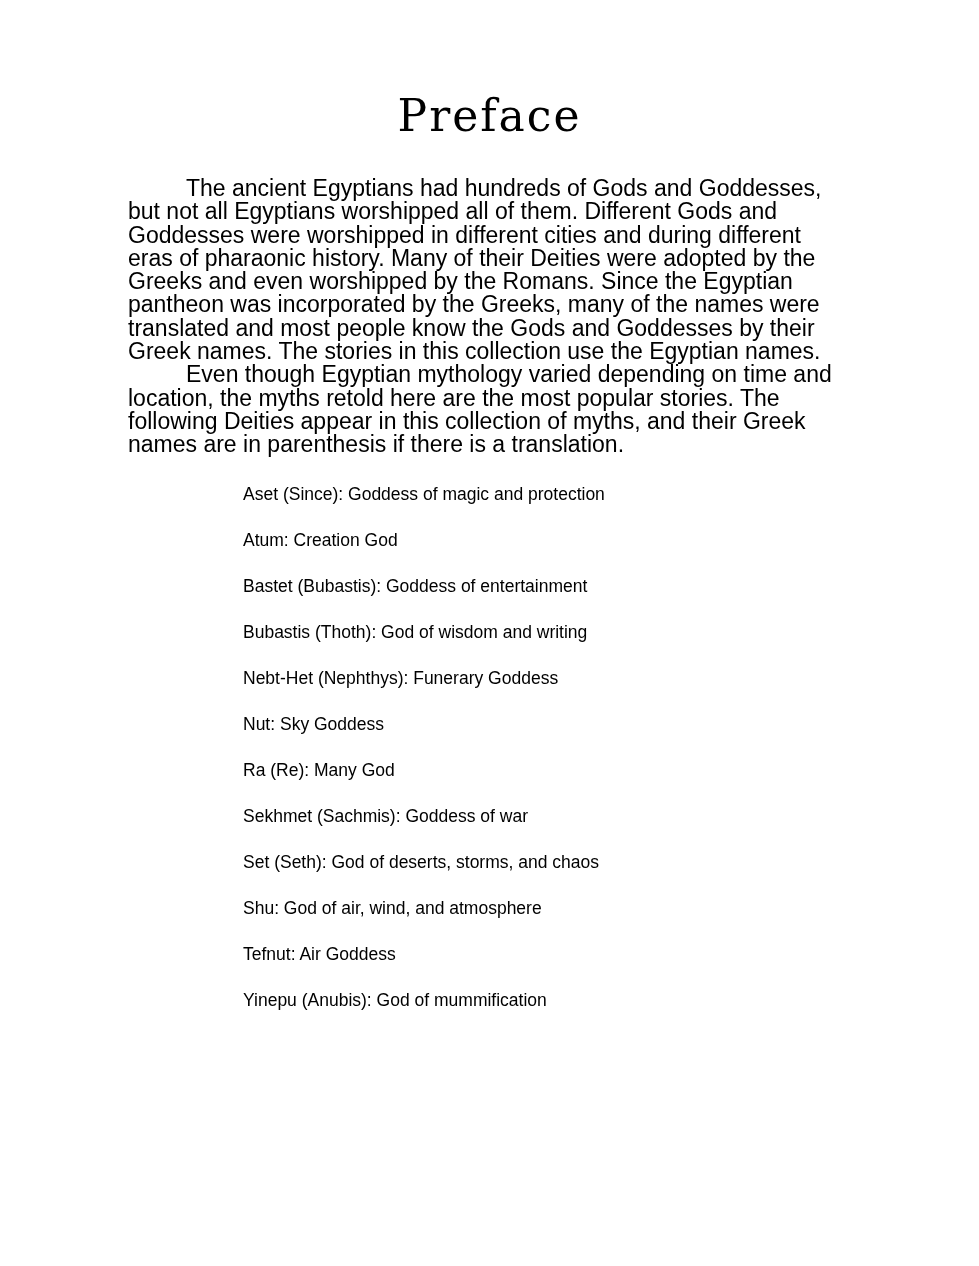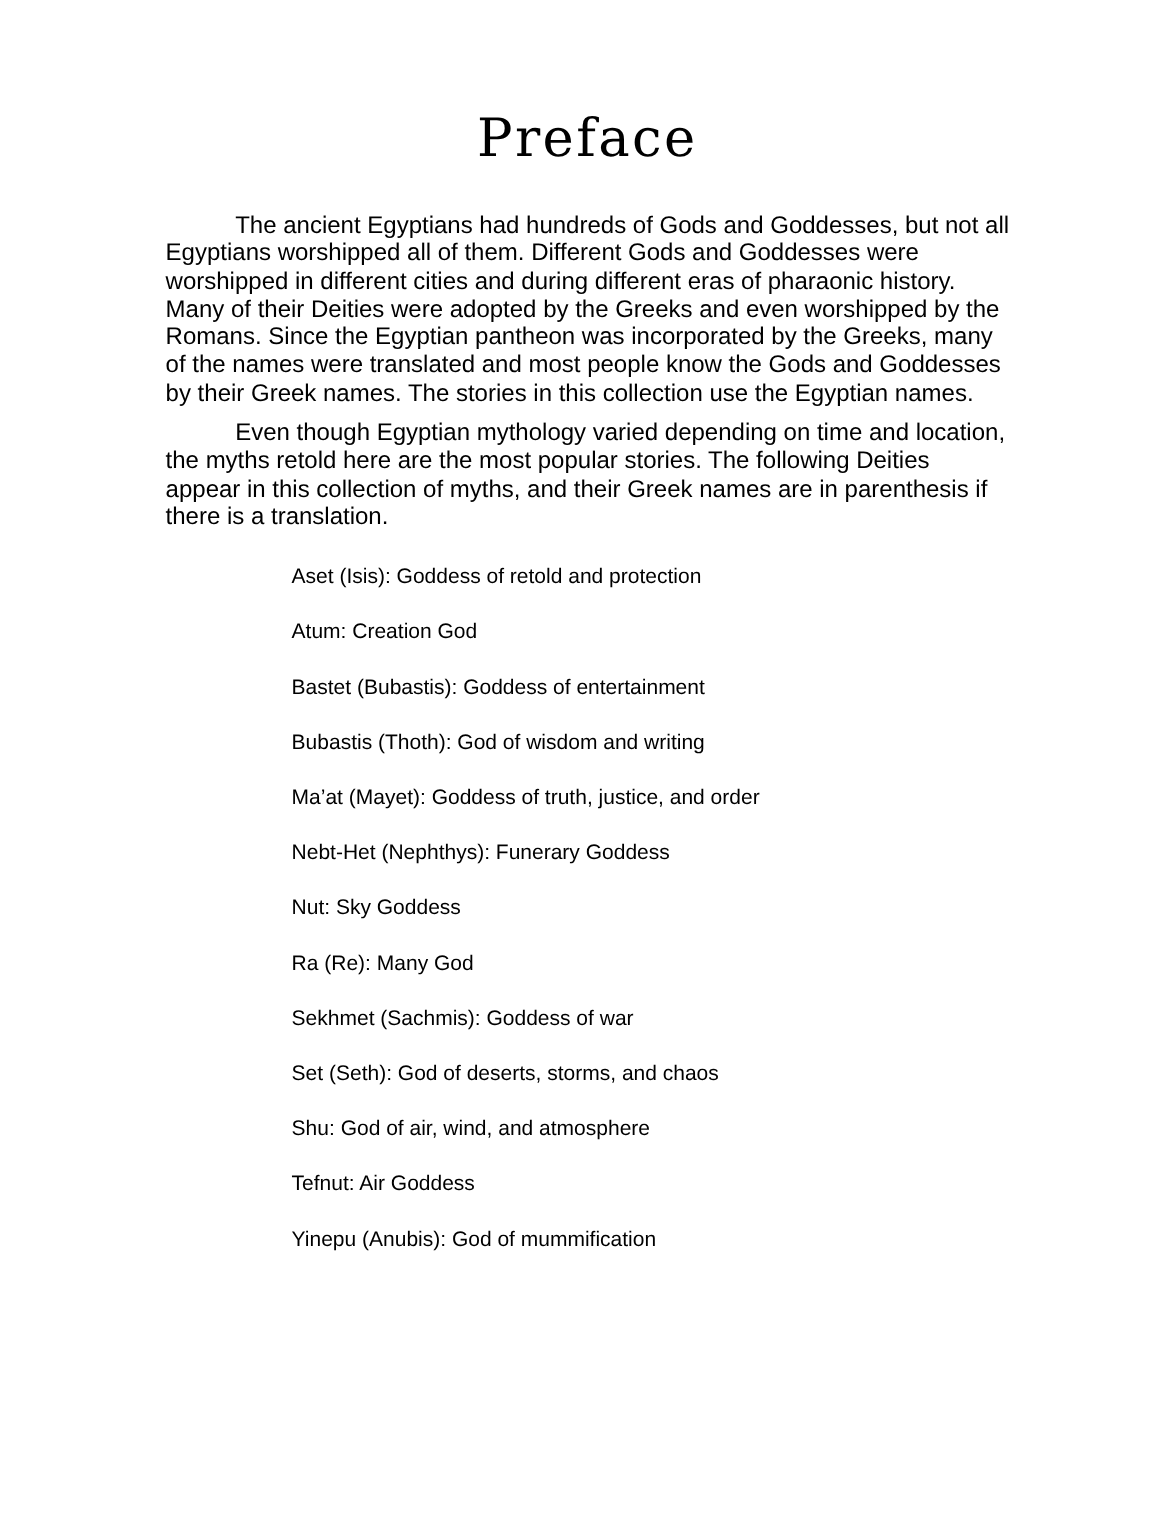--- a/index.html
+++ b/index.html
@@ -25,22 +25,22 @@
   .title {
     font-family: "DejaVu Serif", serif;
     font-size: 44px;
     font-weight: 400;
     letter-spacing: 2px;
     text-align: center;
     margin: 0 0 36px 0;
     color: #000000;
   }
   .body-text p {
-    margin: 10px;
-    font-size: 20px;
+    margin: 0;
+    font-size: 23px;
     line-height: 23.3px;
     text-indent: 58px;
     color: #000000;
   }
   .deity-list {
     margin-top: 26px;
     margin-left: 115px;
   }
   .deity-item {
     font-size: 17.5px;
@@ -56,25 +56,24 @@
 <div class="page">
 
   <h1 class="title">Preface</h1>
 
   <div class="body-text">
     <p>The ancient Egyptians had hundreds of Gods and Goddesses, but not all Egyptians worshipped all of them. Different Gods and Goddesses were worshipped in different cities and during different eras of pharaonic history. Many of their Deities were adopted by the Greeks and even worshipped by the Romans. Since the Egyptian pantheon was incorporated by the Greeks, many of the names were translated and most people know the Gods and Goddesses by their Greek names. The stories  in this collection use the Egyptian names.</p>
     <p>Even though Egyptian mythology varied depending on time and location, the myths retold here are the most popular stories. The following Deities appear in this collection of myths, and their Greek names are in parenthesis if there is a translation.</p>
   </div>
 
   <div class="deity-list">
-    <div class="deity-item">Aset (Isis): Goddess of retold and protection</div>
+    <div class="deity-item">Aset (Since): Goddess of magic and protection</div>
     <div class="deity-item">Atum: Creation God</div>
     <div class="deity-item">Bastet (Bubastis): Goddess of entertainment</div>
     <div class="deity-item">Bubastis (Thoth): God of wisdom and writing</div>
-    <div class="deity-item">Ma’at (Mayet): Goddess of truth, justice, and order</div>
     <div class="deity-item">Nebt-Het (Nephthys): Funerary Goddess</div>
     <div class="deity-item">Nut: Sky Goddess</div>
     <div class="deity-item">Ra (Re): Many God</div>
     <div class="deity-item">Sekhmet (Sachmis): Goddess of war</div>
     <div class="deity-item">Set (Seth): God of deserts, storms, and chaos</div>
     <div class="deity-item">Shu: God of air, wind, and atmosphere</div>
     <div class="deity-item">Tefnut: Air Goddess</div>
     <div class="deity-item">Yinepu (Anubis): God of mummification</div>
   </div>
 

